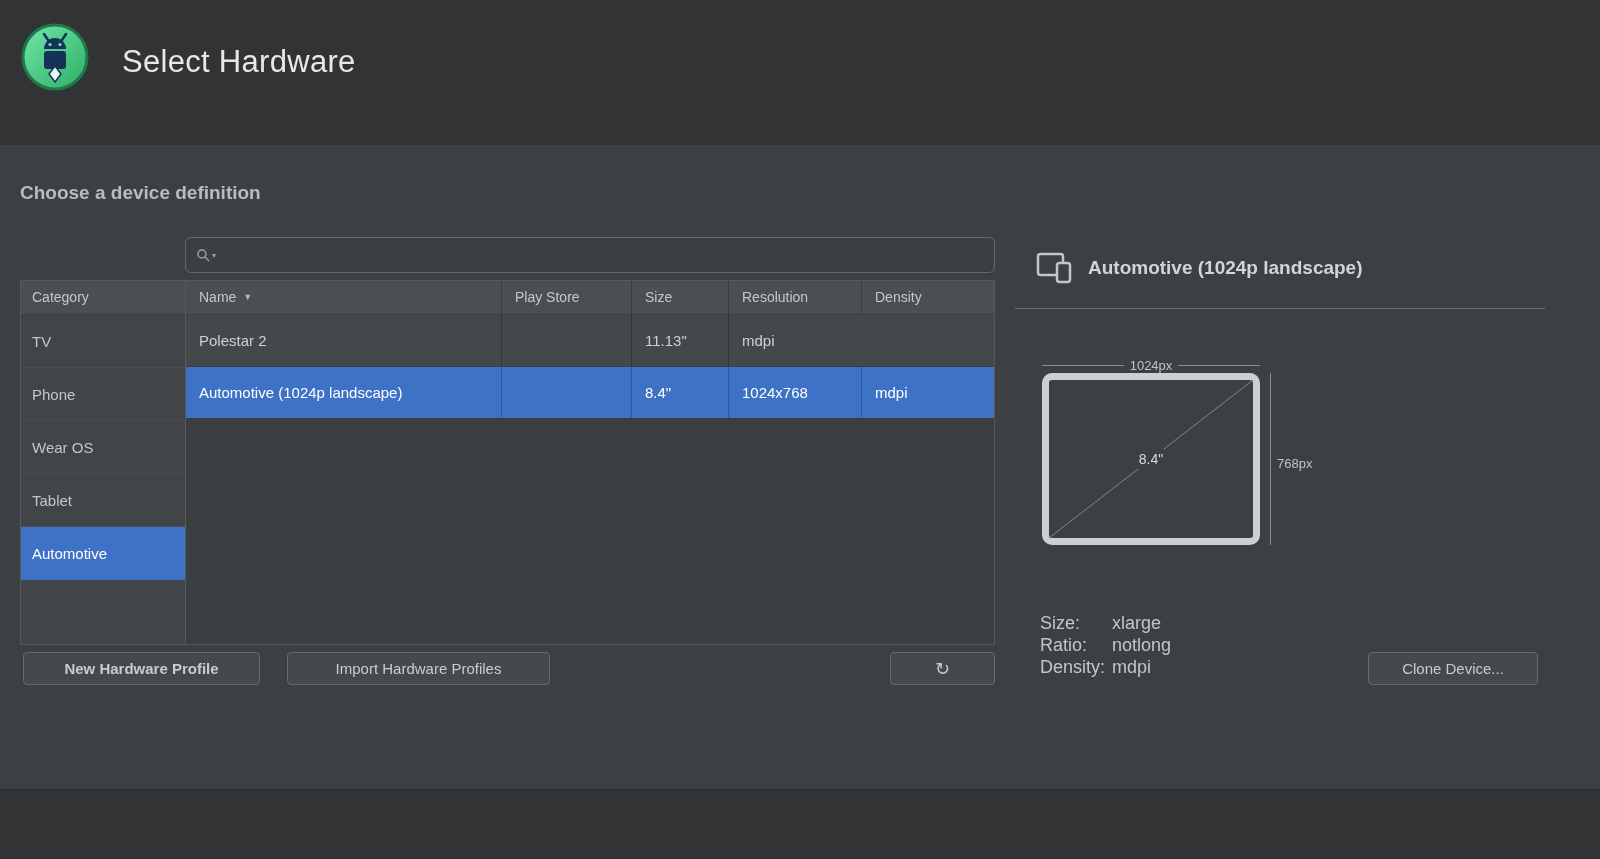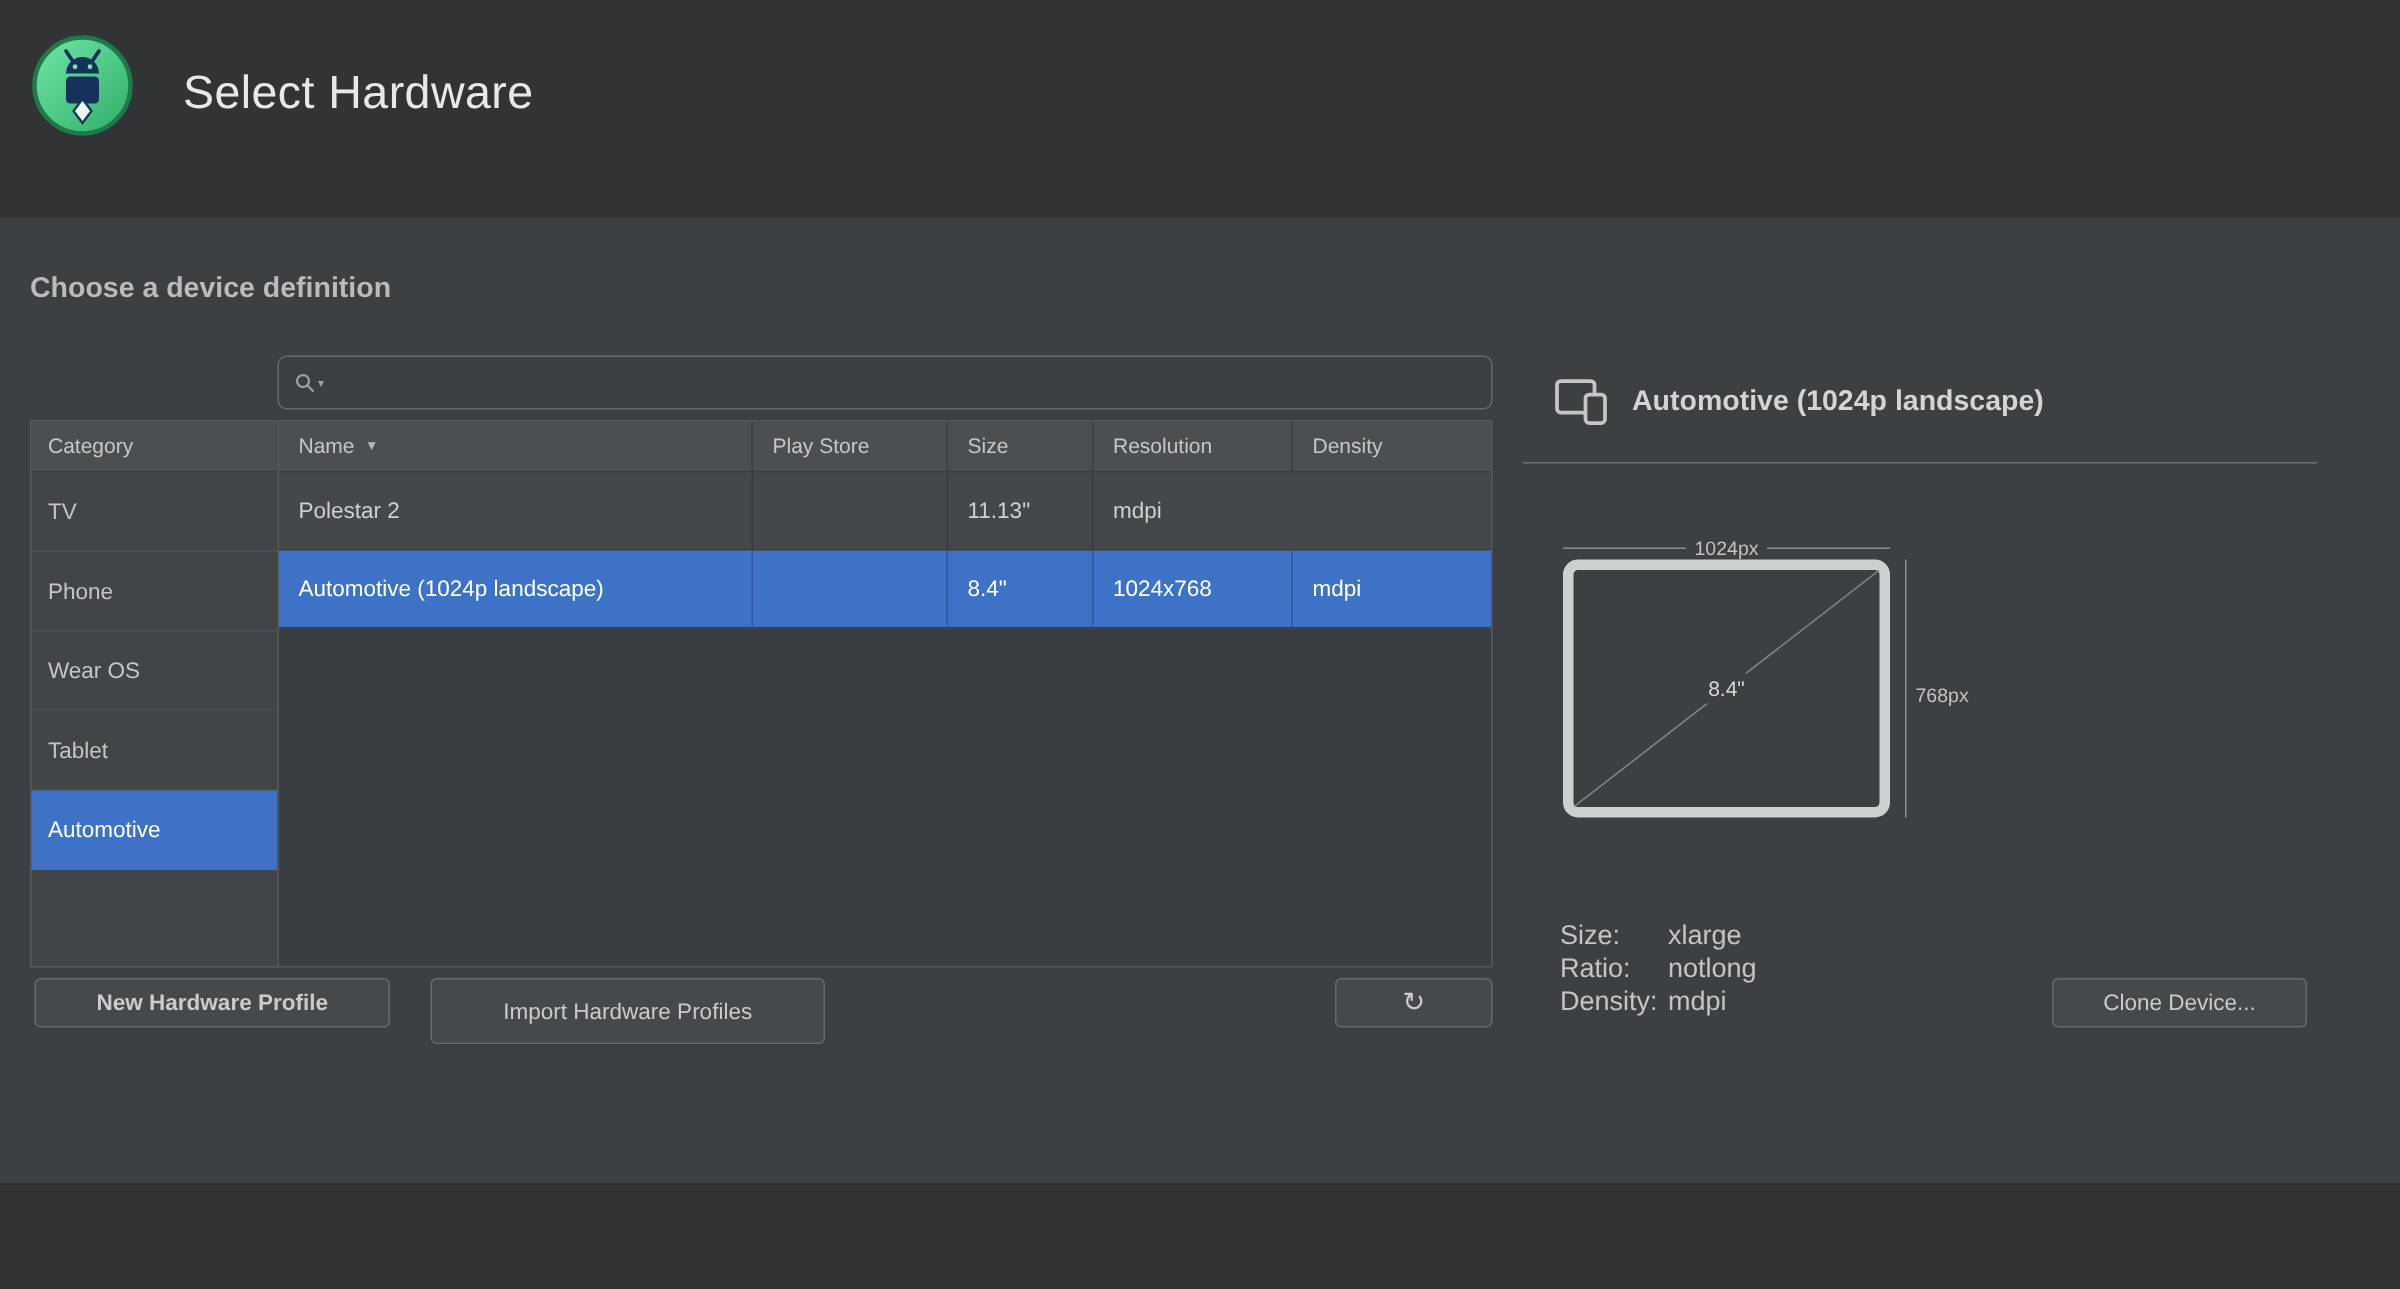--- a/index.html
+++ b/index.html
@@ -35,21 +35,21 @@
   .th:first-child { border-left:none; }
   .sort { font-size:9px; color:#b4b6b8; }
   .t-row { height:52px; background:#44484a; border-bottom:1px solid #3a3d3f; color:#ced0d2; cursor:default; }
   .td { line-height:51px; font-size:15px; padding-left:13px; border-left:1px solid rgba(0,0,0,.22); white-space:nowrap; overflow:hidden; }
   .td:first-child { border-left:none; }
   .t-row.selected { background:var(--selection-blue,#3d72c6); color:#ffffff; }
 
   
   .btn { position:absolute; display:flex; align-items:center; justify-content:center; background:#45494b; border:1px solid #656a6c; border-radius:4px; color:#c9cbcd; font-size:15px; font-family:inherit; cursor:default; }
   .btn-new { left:23px; top:652px; width:237px; height:33px;font-weight:bold; }
-  .btn-import { left:287px; top:652px; width:263px; height:44px; }
+  .btn-import { left:287px; top:652px; width:263px; height:33px; }
   .btn-refresh { left:890px; top:652px; width:105px; height:33px; }
   .refresh-glyph { font-family:"DejaVu Sans", sans-serif; font-size:18px; line-height:18px; color:#c9cbcd; }
   .btn-clone { left:1368px; top:652px; width:170px; height:33px; }
 
   
   .detail-icon { position:absolute; left:1036px; top:252px; }
   .detail-title { position:absolute; left:1088px; top:257px; font-size:19px; font-weight:bold; color:#d2d4d6; }
   .detail-divider { position:absolute; left:1015px; top:308px; width:530px; height:1px; background:#6a6e70; }
 
   .dim-top { position:absolute; left:1042px; top:358px; width:218px; display:flex; align-items:center; gap:6px; }

